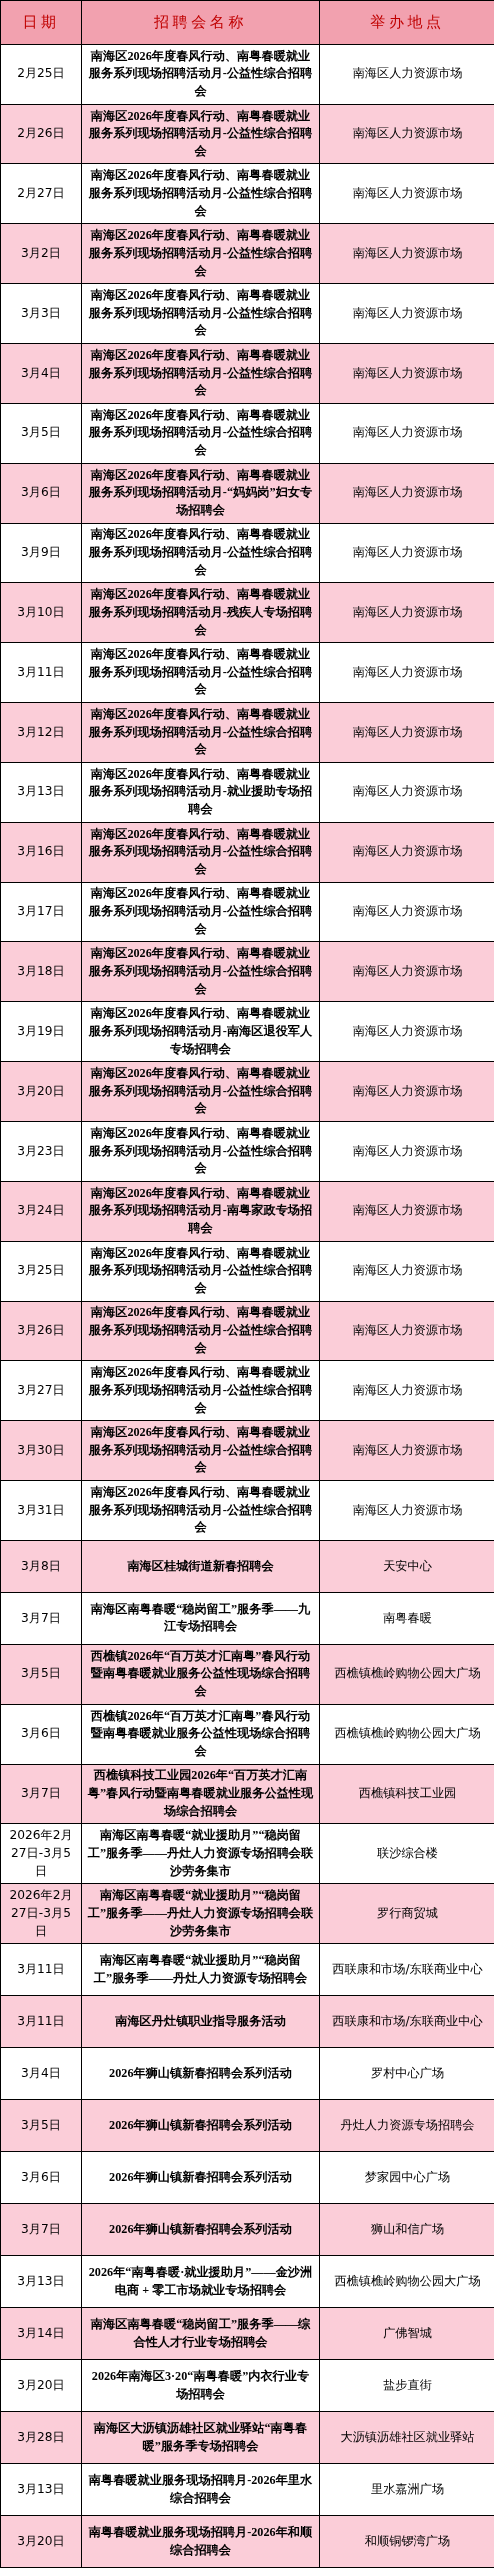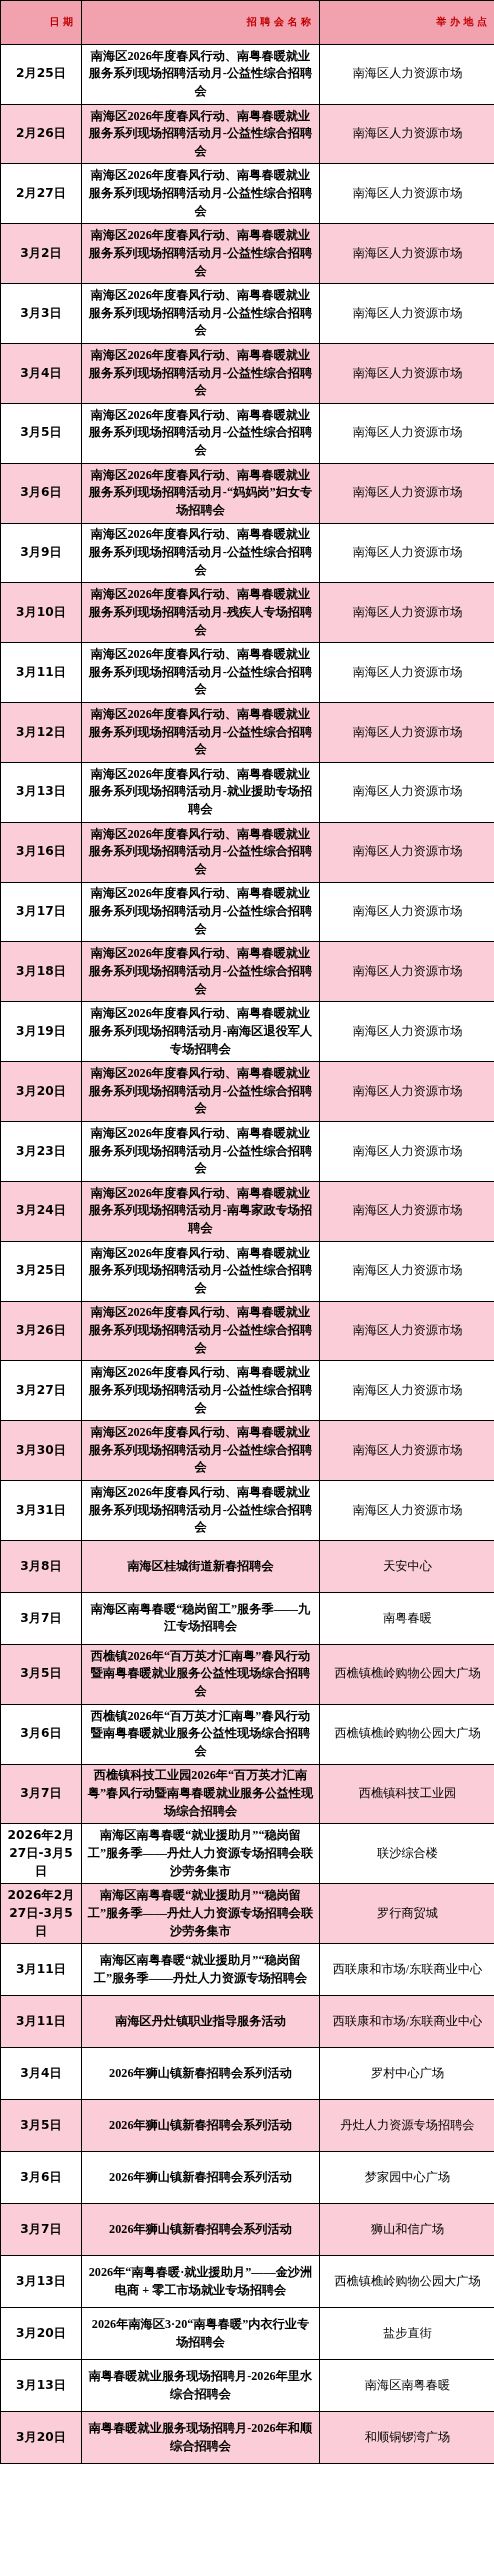--- a/index.html
+++ b/index.html
@@ -28,31 +28,30 @@
   th,td{
     border:0.7px solid var(--border-color);
     text-align:center;
     vertical-align:middle;
     padding:2.9px 4.3px;
     overflow-wrap:break-word;
   }
   thead th{
     background:var(--header-bg);
     color:var(--header-text);
-    font-weight:bold;
-    font-size:10px;
+    font-weight:normal;
+    font-size:15px;
     letter-spacing:3.6px;
     height:37px;
-    text-align:right;
   }
   tbody tr{height:52px;}
   tbody td{font-size:12.2px;line-height:1.45;}
-  td.date-cell{font-weight:bold;}
+  td.date-cell{font-weight:normal;}
   td.event-cell{font-weight:bold;font-family:Liberation Serif, serif;}
-  td.venue-cell{font-weight:normal;font-family:Liberation Serif, serif;}
+  td.venue-cell{font-weight:normal;}
   tr.row-pink td{background:var(--row-pink-bg);}
   tr.row-white td{background:var(--row-white-bg);}
 </style>
 </head>
 <body>
 
 <table class="schedule">
   <colgroup>
     <col class="c-date">
     <col class="c-event">
@@ -254,29 +253,39 @@
       <tr class="row-pink">
     <td class="date-cell">3月7日</td>
     <td class="event-cell">2026年狮山镇新春招聘会系列活动</td>
     <td class="venue-cell">狮山和信广场</td>
   </tr>
       <tr class="row-white">
     <td class="date-cell">3月13日</td>
     <td class="event-cell">2026年“南粤春暖·就业援助月”——金沙洲电商 + 零工市场就业专场招聘会</td>
     <td class="venue-cell">西樵镇樵岭购物公园大广场</td>
   </tr>
+      <tr class="row-pink">
+    <td class="date-cell">3月14日</td>
+    <td class="event-cell">南海区南粤春暖“稳岗留工”服务季——综合性人才行业专场招聘会</td>
+    <td class="venue-cell">广佛智城</td>
+  </tr>
       <tr class="row-white">
     <td class="date-cell">3月20日</td>
     <td class="event-cell">2026年南海区3·20“南粤春暖”内衣行业专场招聘会</td>
     <td class="venue-cell">盐步直街</td>
   </tr>
+      <tr class="row-pink">
+    <td class="date-cell">3月28日</td>
+    <td class="event-cell">南海区大沥镇沥雄社区就业驿站“南粤春暖”服务季专场招聘会</td>
+    <td class="venue-cell">大沥镇沥雄社区就业驿站</td>
+  </tr>
       <tr class="row-white">
     <td class="date-cell">3月13日</td>
     <td class="event-cell">南粤春暖就业服务现场招聘月-2026年里水综合招聘会</td>
-    <td class="venue-cell">南海区南粤春暖</td>
+    <td class="venue-cell">里水嘉洲广场</td>
   </tr>
       <tr class="row-pink">
     <td class="date-cell">3月20日</td>
     <td class="event-cell">南粤春暖就业服务现场招聘月-2026年和顺综合招聘会</td>
     <td class="venue-cell">和顺铜锣湾广场</td>
   </tr>
     </tbody>
 </table>
 
 

